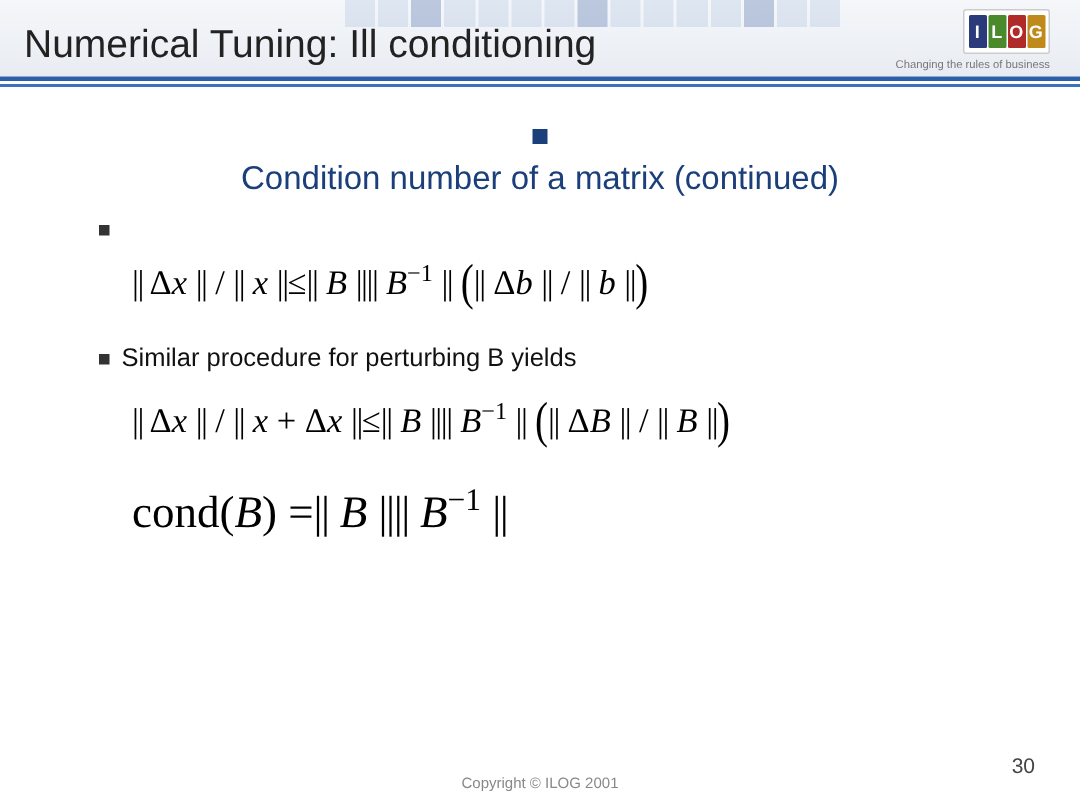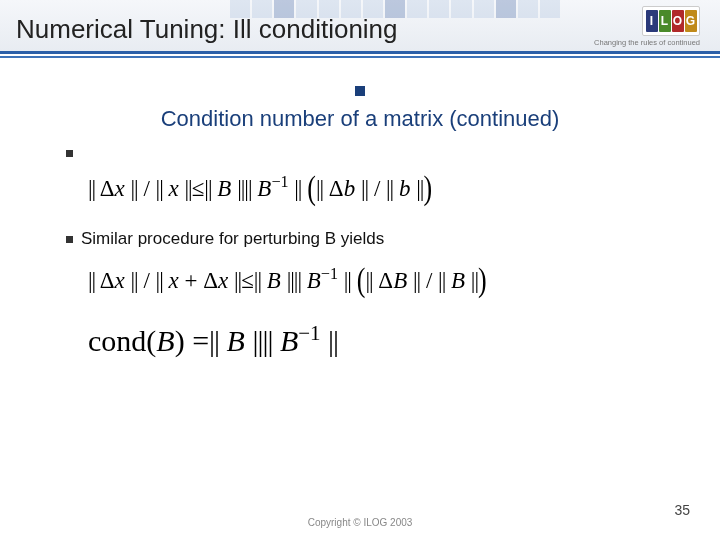--- a/index.html
+++ b/index.html
@@ -175,21 +175,21 @@
       <span></span>
   </div>
   <div class="title">Numerical Tuning: Ill conditioning</div>
   <div class="logo">
     <div class="logo-box">
       <span class="logo-letter li">I</span>
       <span class="logo-letter ll">L</span>
       <span class="logo-letter lo">O</span>
       <span class="logo-letter lg">G</span>
     </div>
-    <div class="tagline">Changing the rules of continued</div>
+    <div class="tagline">Changing the rules of business</div>
   </div>
 </div>
 <div class="hr2"></div>
 
 <div class="content">
   <div class="h2">
     <span class="bullet1"></span>
     <span>Condition number of a matrix (continued)</span>
   </div>
 
@@ -208,14 +208,14 @@
 
   <div class="eq">
     <span class="bars">||</span> Δ<i>x</i> <span class="bars">||</span> / <span class="bars">||</span> <i>x</i> + Δ<i>x</i> <span class="bars">||</span>≤<span class="bars">||</span> <i>B</i> <span class="bars">||||</span> <i>B</i><span class="sup">−1</span> <span class="bars">||</span> <span class="big">(</span><span class="bars">||</span> Δ<i>B</i> <span class="bars">||</span> / <span class="bars">||</span> <i>B</i> <span class="bars">||</span><span class="big">)</span>
   </div>
 
   <div class="eq eq3">
     cond(<i>B</i>) =<span class="bars">||</span> <i>B</i> <span class="bars">||||</span> <i>B</i><span class="sup">−1</span> <span class="bars">||</span>
   </div>
 </div>
 
-<div class="footer">Copyright © ILOG 2003</div>
-<div class="pagenum">35</div>
+<div class="footer">Copyright © ILOG 2001</div>
+<div class="pagenum">30</div>
 
 </body></html>

